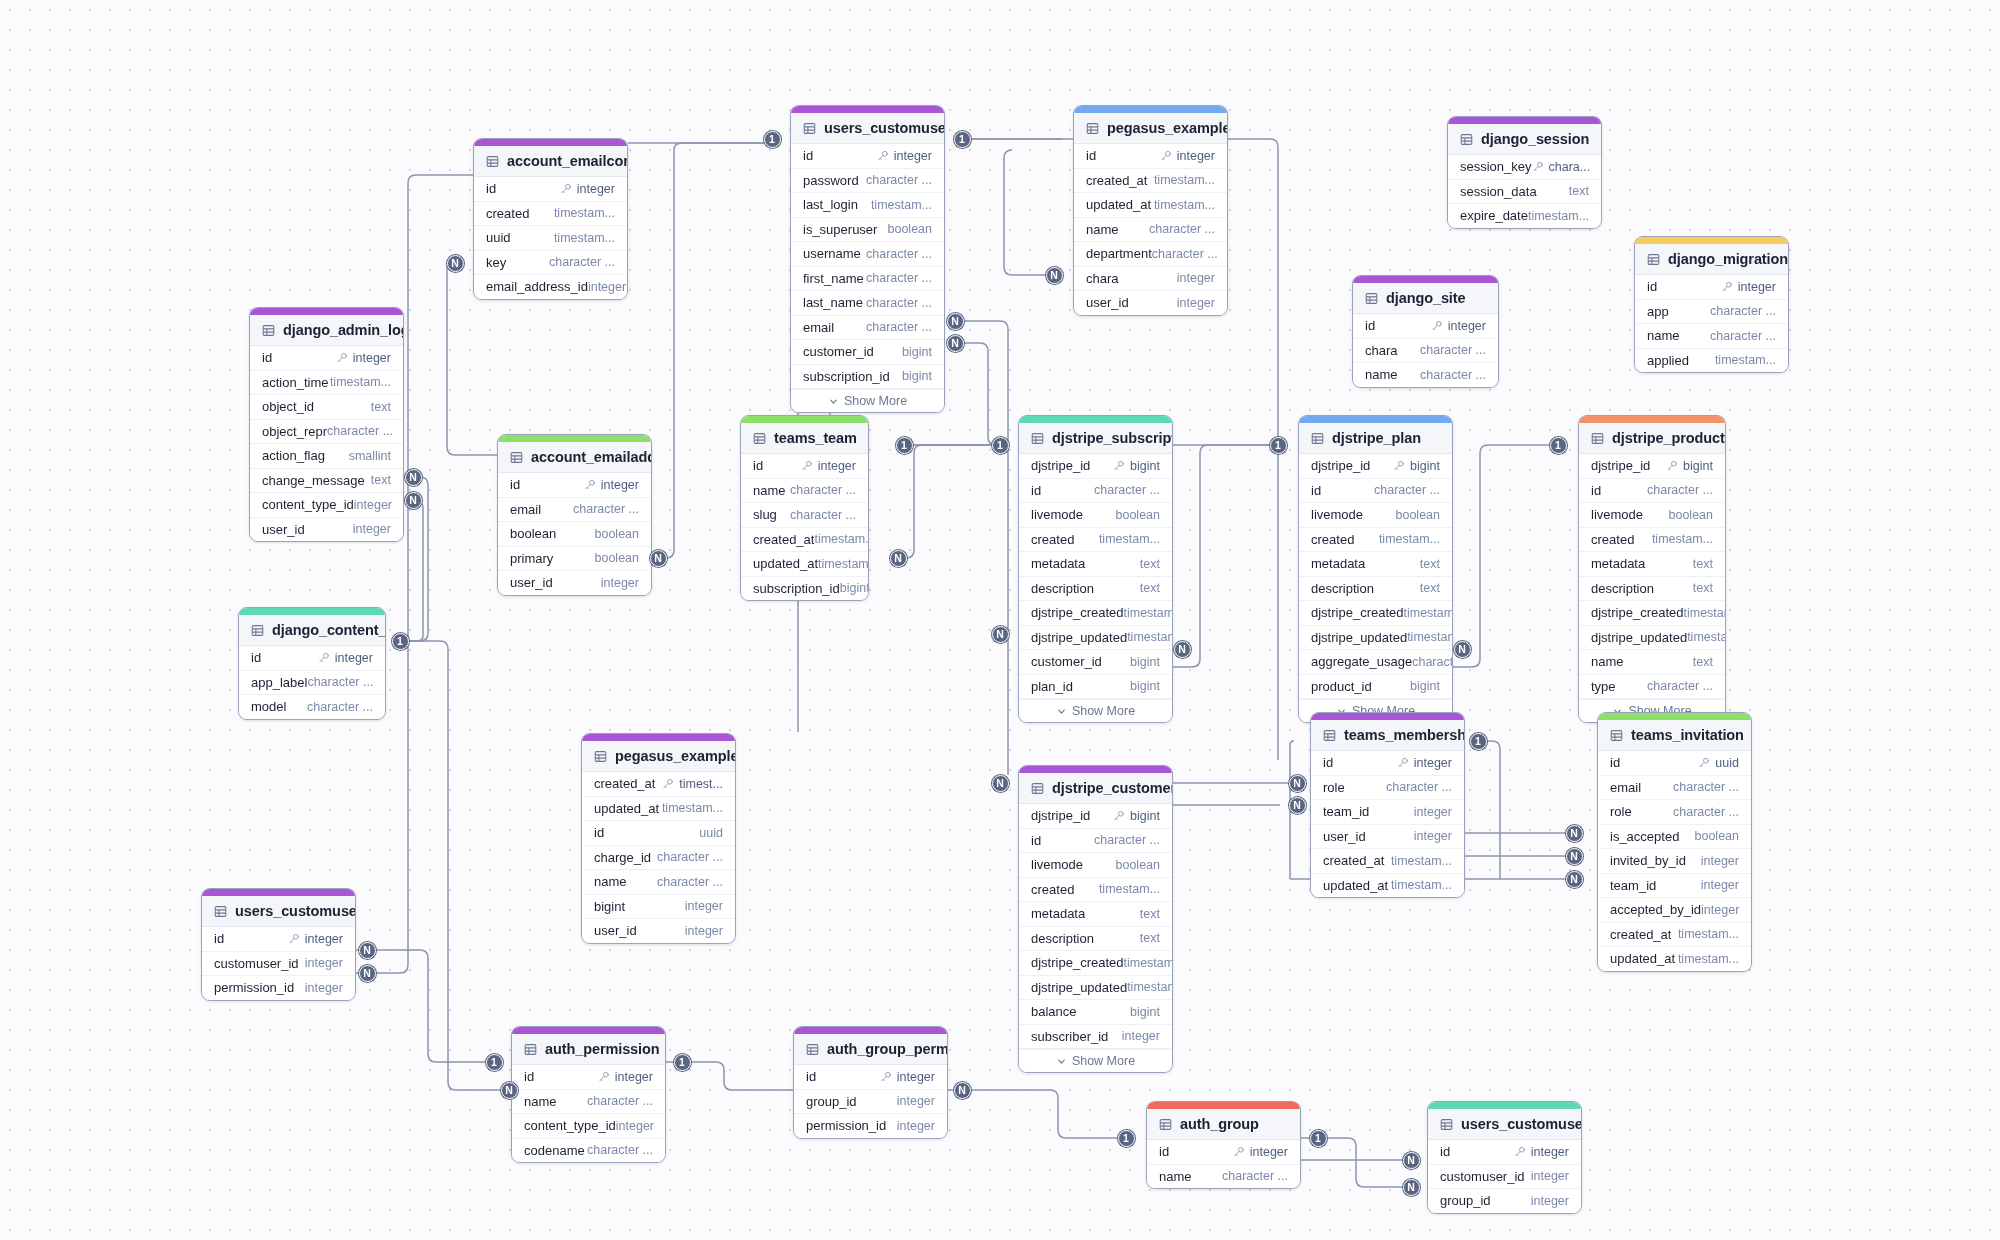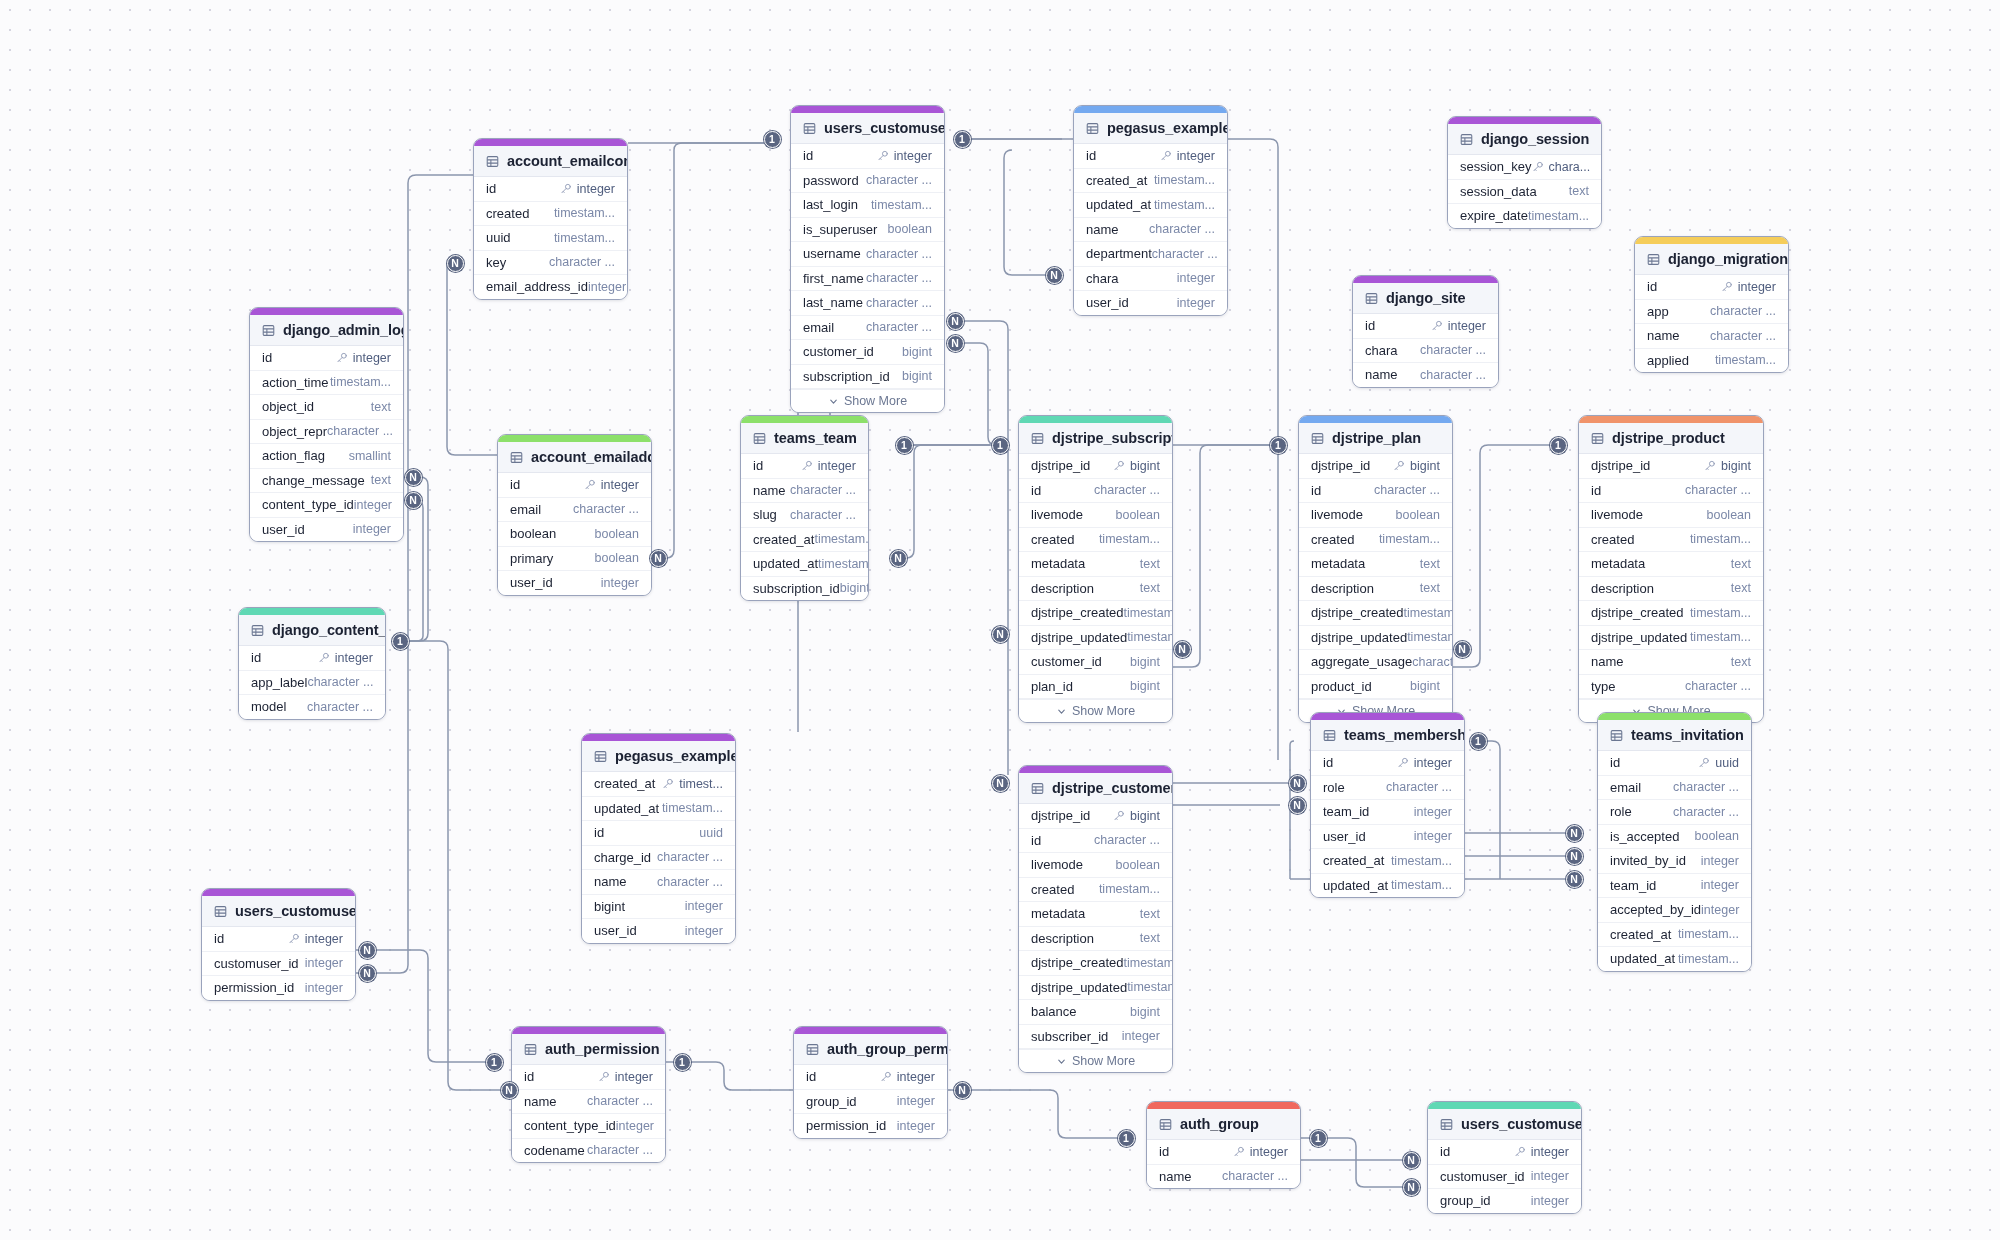--- a/index.html
+++ b/index.html
@@ -715,21 +715,21 @@
           <span class="typ">bigint</span>
         </span>
       </div>
       <div class="more">
         <span style="line-height: 0;"><svg width="11" height="11" viewBox="0 0 16 16" fill="none" stroke="#6b7792" stroke-width="1.6" stroke-linecap="round" stroke-linejoin="round">
             <path d="M4 6 L8 10.5 L12 6"></path>
           </svg></span>
         <span>Show More</span>
       </div>
     </div>
-    <div class="tbl" style="left: 1578px; top: 415px; width: 186px;">
+    <div class="tbl" style="left: 1578px; top: 415px; width: 148px;">
       <div class="bar" style="background: rgb(240, 147, 106);"></div>
       <div class="thead">
         <span class="tbl-icon"><svg width="13" height="13" viewBox="0 0 16 16" fill="none" stroke="#6b7792" stroke-width="1.3">
             <rect x="1.5" y="2" width="13" height="12" rx="1.5"></rect>
             <path d="M1.5 6 H14.5 M1.5 10 H14.5 M6 6 V14"></path>
           </svg></span>
         <span class="tname">djstripe_product</span>
       </div>
       <div class="row">
         <span class="col">djstripe_id</span>

